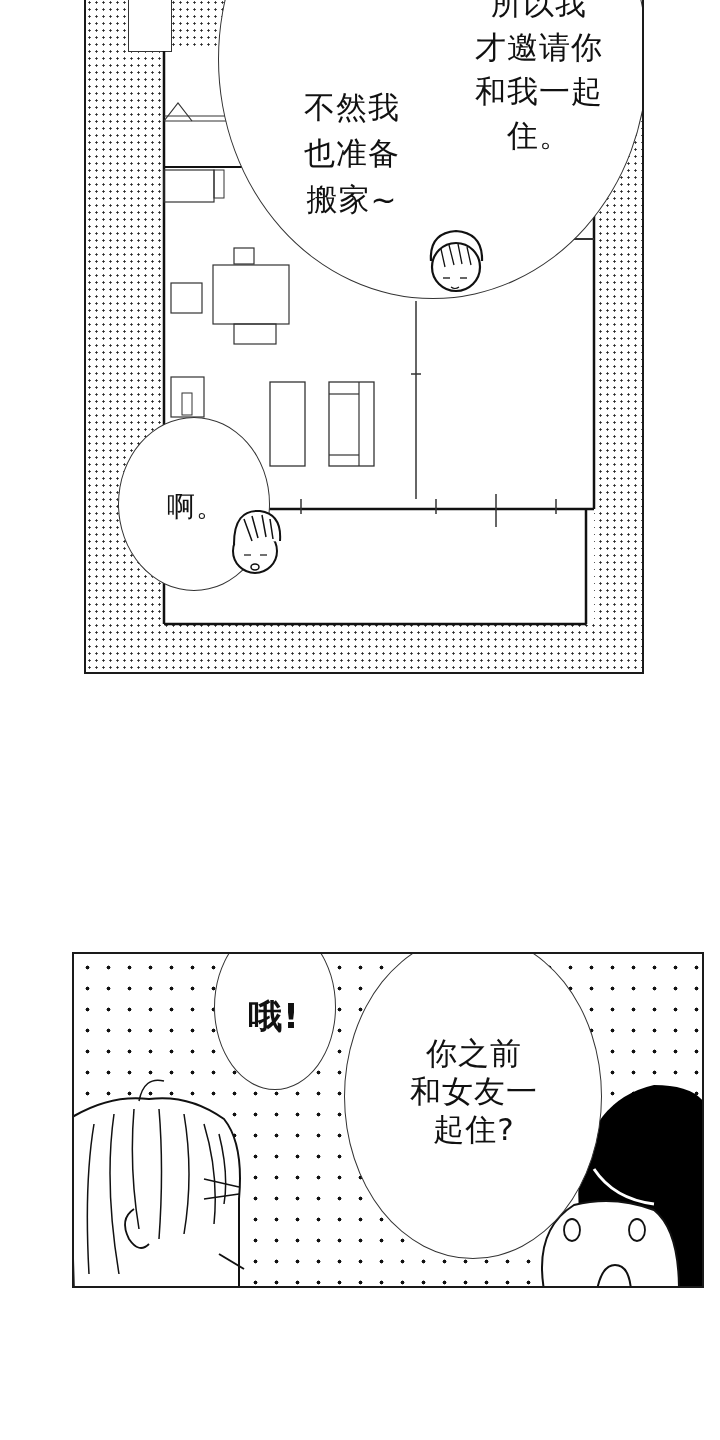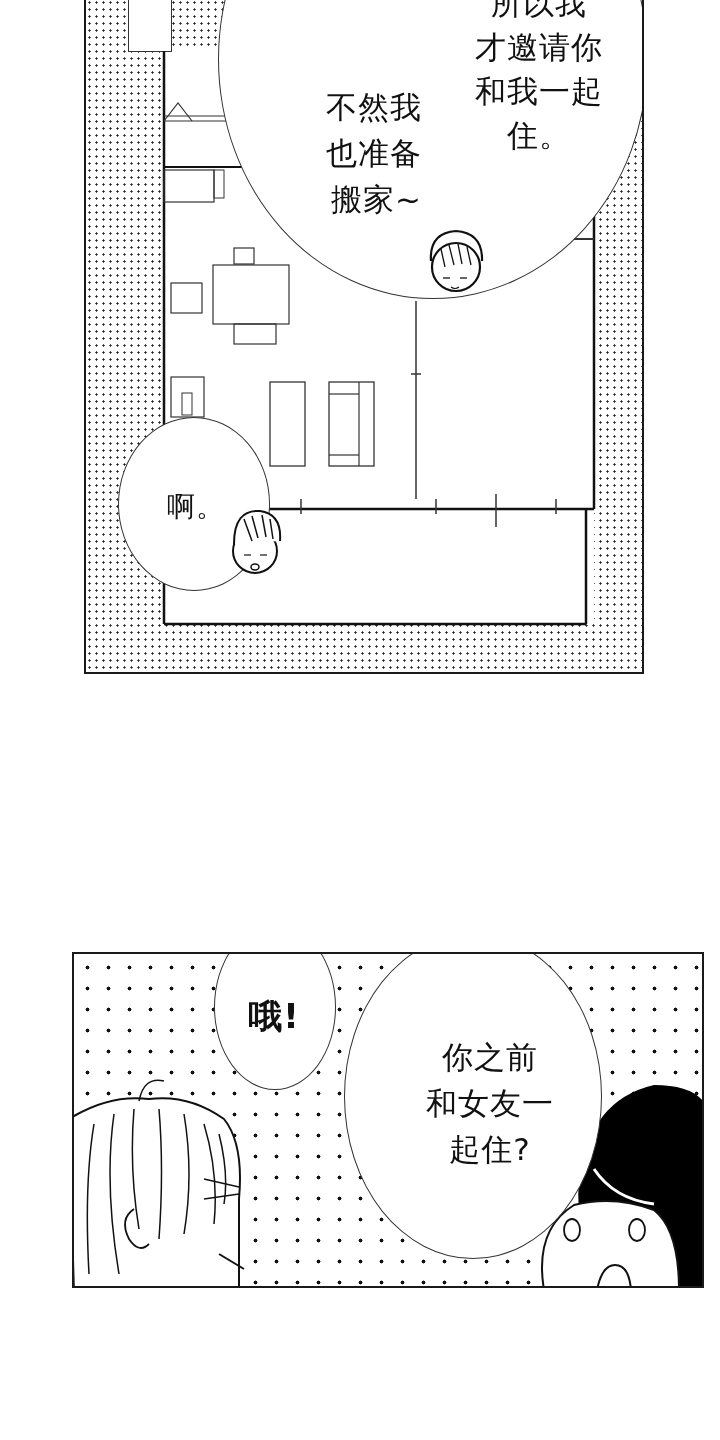--- a/index.html
+++ b/index.html
@@ -64,21 +64,21 @@
     <line x1="243" y1="395" x2="273" y2="395" stroke="#333" stroke-width="1.2"></line>
     <line x1="243" y1="456" x2="273" y2="456" stroke="#333" stroke-width="1.2"></line>
   </svg>
 
   <div class="bubble" style="left:132px; top:-180px; width:430px; height:480px;"></div>
   <div class="btext" style="left:368px; top:-18px; width:170px; line-height:44px;">所以我
 才邀请你
 和我一起
 住。</div>
 
-  <div class="btext" style="left:196px; top:85px; width:140px; line-height:46px;text-align:right;">不然我
+  <div class="btext" style="left:196px; top:85px; width:140px; line-height:46px;">不然我
 也准备
 搬家~</div>
 
   <div class="bubble" style="left:32px; top:418px; width:152px; height:174px;"></div>
   <div class="btext" style="left:70px; top:486px; width:80px; font-size:28px;">啊。</div>
 
   <svg width="560" height="677">
     <g>
       <circle cx="370" cy="268" r="24" fill="#fff" stroke="#111" stroke-width="2.2"></circle>
       <path d="M345,262 q-2,-28 25,-30 q27,2 26,30" fill="none" stroke="#111" stroke-width="2.2"></path>
@@ -118,16 +118,16 @@
       <ellipse cx="498" cy="276" rx="8" ry="11" fill="#fff" stroke="#111" stroke-width="1.8"></ellipse>
       <ellipse cx="563" cy="276" rx="8" ry="11" fill="#fff" stroke="#111" stroke-width="1.8"></ellipse>
       <path d="M523,336 q5,-25 18,-25 q14,0 16,25" fill="#fff" stroke="#111" stroke-width="2"></path>
     </g>
   </svg>
 
   <div class="bubble" style="left:140px; top:-30px; width:122px; height:166px;"></div>
   <div class="btext" style="left:155px; top:40px; width:90px; font-size:34px; font-weight:bold;">哦!</div>
 
   <div class="bubble" style="left:270px; top:-20px; width:258px; height:325px;"></div>
-  <div class="btext" style="left:326px; top:80px; width:180px; line-height:46px;">你之前
+  <div class="btext" style="left:310px; top:80px; width:180px; line-height:38px;">你之前
 和女友一
 起住?</div>
 </div>
 
 </body></html>

